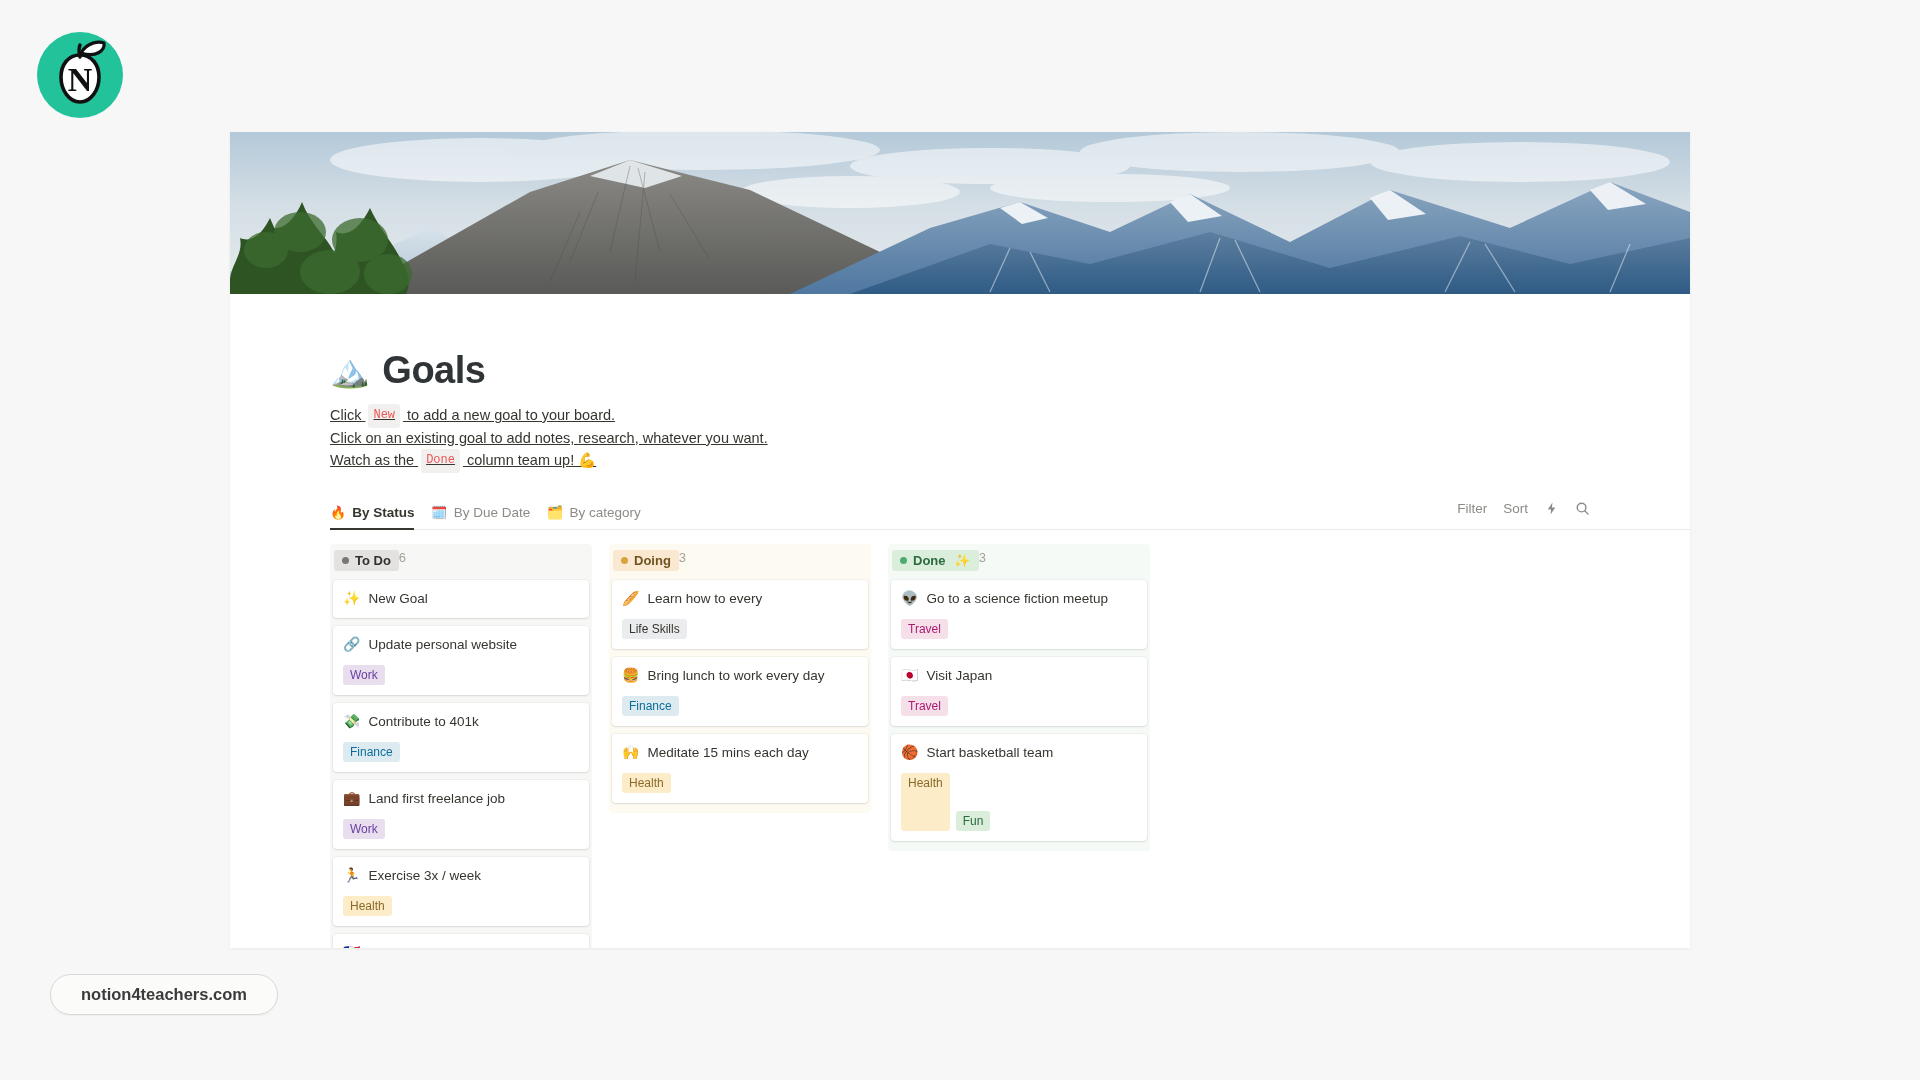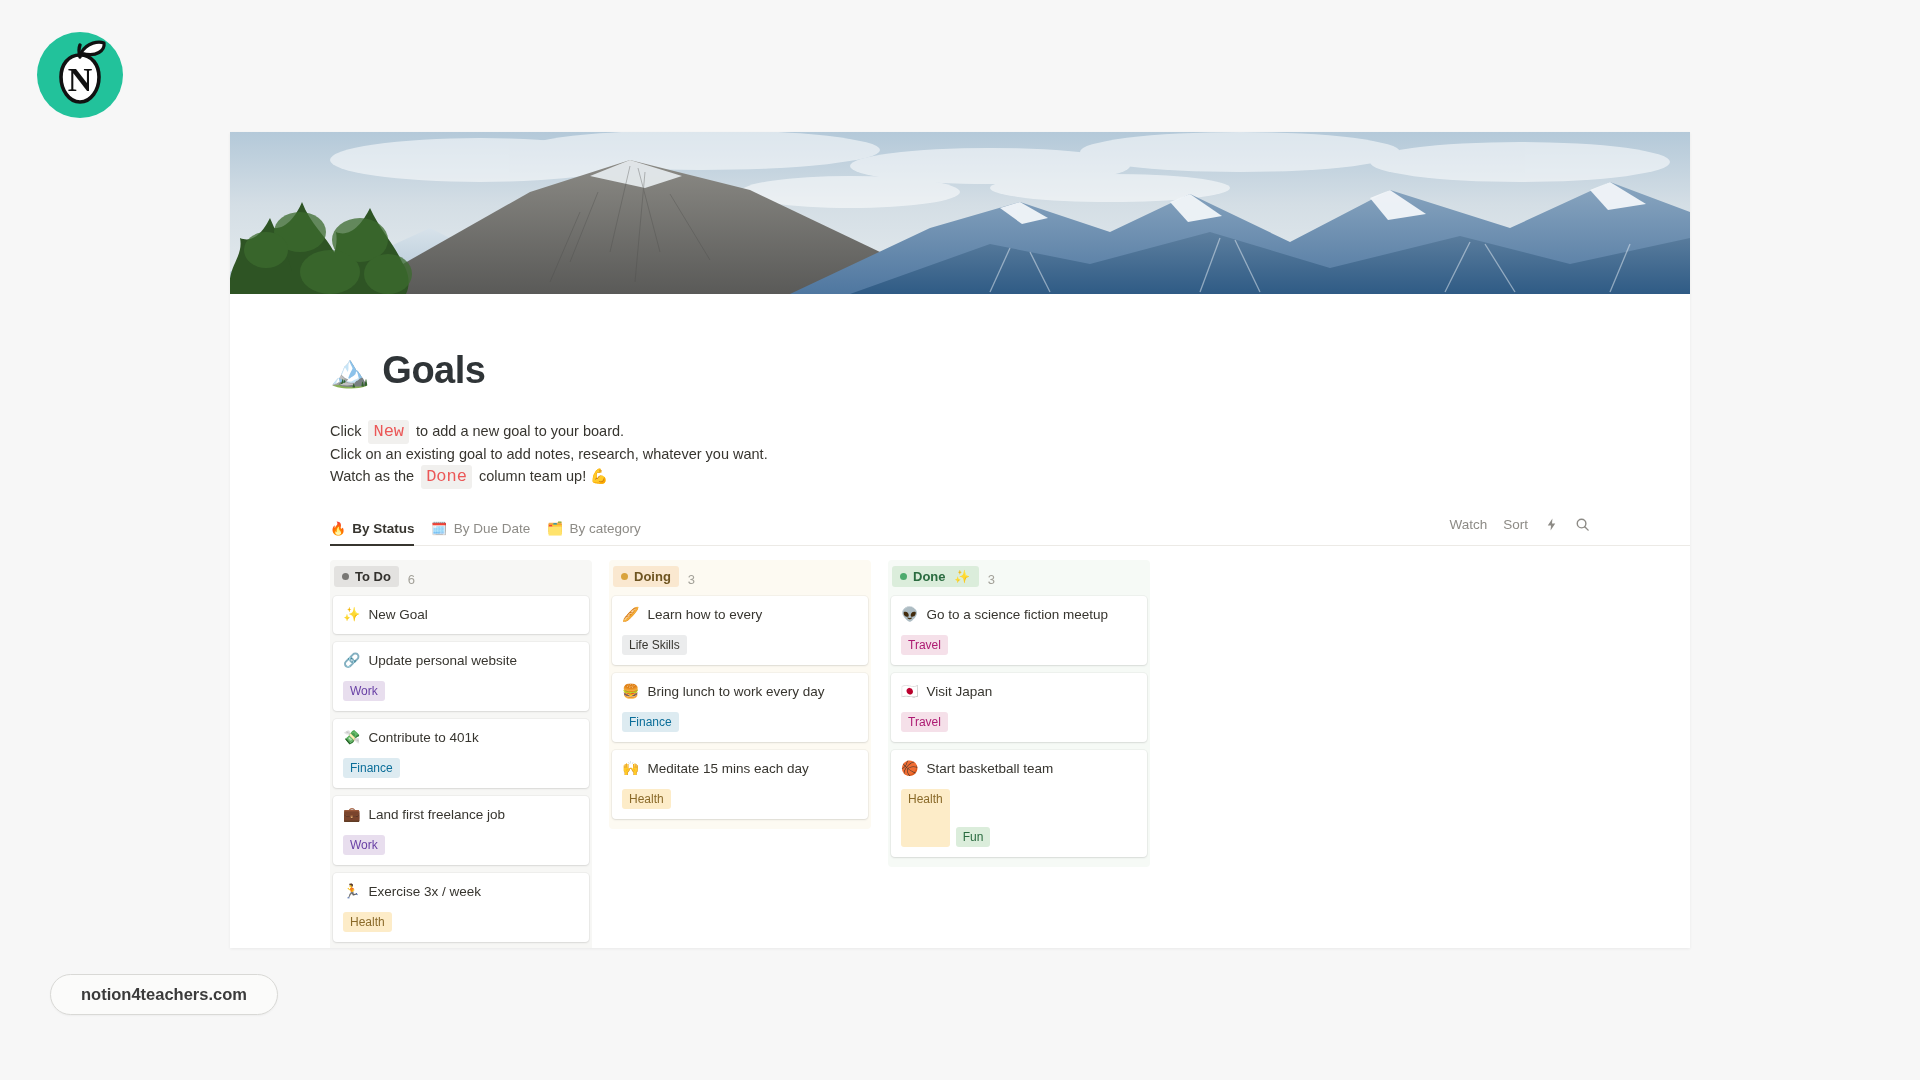--- a/index.html
+++ b/index.html
@@ -63,34 +63,35 @@
     align-items: center;
     gap: 13px;
     font-size: 38px;
     font-weight: bold;
     color: #2f3437;
     letter-spacing: -0.5px;
   }
   .page-title .title-emoji { font-size: 32px; line-height: 1; }
 
   .page-desc {
-    margin-top: 28px;
+    margin-top: 12px;
     font-size: 14.5px;
     line-height: 21.5px;
     color: #37352f;
+    text-decoration: underline;
   }
   .desc-line { display: flex; align-items: center; flex-wrap: wrap; white-space: pre; }
 
   .inline-code {
     background: #f1f0ee;
     color: #eb5757;
     border-radius: 3px;
     padding: 1px 5px;
     font-family: "Liberation Mono", monospace;
-    font-size: 17px;
+    font-size: 12px;
     margin: 0 3px;
   }
 
   
   .view-bar {
     margin-top: 24px;
     display: flex;
     align-items: center;
     justify-content: space-between;
     border-bottom: 1px solid #eceae6;
@@ -124,22 +125,21 @@
   
   .board {
     margin-top: 14px;
     display: flex;
     gap: 17px;
   }
   .board-col { width: 262px; }
 
   .col-header {
     display: flex;
-    align-items: flex-end;
-    gap: 9px;
+    align-items: flex-start;
     padding: 6px 8px 9px 4px;
   }
   .col-pill {
     display: inline-flex;
     align-items: center;
     gap: 6px;
     border-radius: 3px;
     padding: 2px 8px;
     font-size: 13px;
     font-weight: bold;
@@ -331,21 +331,21 @@
           <div class="view-tab">
             <span class="tab-emoji">🗓️</span>
             <span>By Due Date</span>
           </div>
           <div class="view-tab">
             <span class="tab-emoji">🗂️</span>
             <span>By category</span>
           </div>
         </div>
       <div class="view-actions">
-        <span class="view-action">Watch</span>
+        <span class="view-action">Filter</span>
         <span class="view-action">Sort</span>
         <span class="view-icon">
           <svg viewBox="0 0 16 16" fill="none" stroke="currentColor" stroke-width="1.4" stroke-linejoin="round">
             <path d="M9 1.5 L4 9 H7.5 L7 14.5 L12 7 H8.5 Z" fill="currentColor" stroke="none"></path>
           </svg>
         </span>
         <span class="view-icon">
           <svg viewBox="0 0 16 16" fill="none" stroke="currentColor" stroke-width="1.5" stroke-linecap="round">
             <circle cx="7" cy="7" r="4.6"></circle>
             <path d="M10.4 10.4 L14 14"></path>

